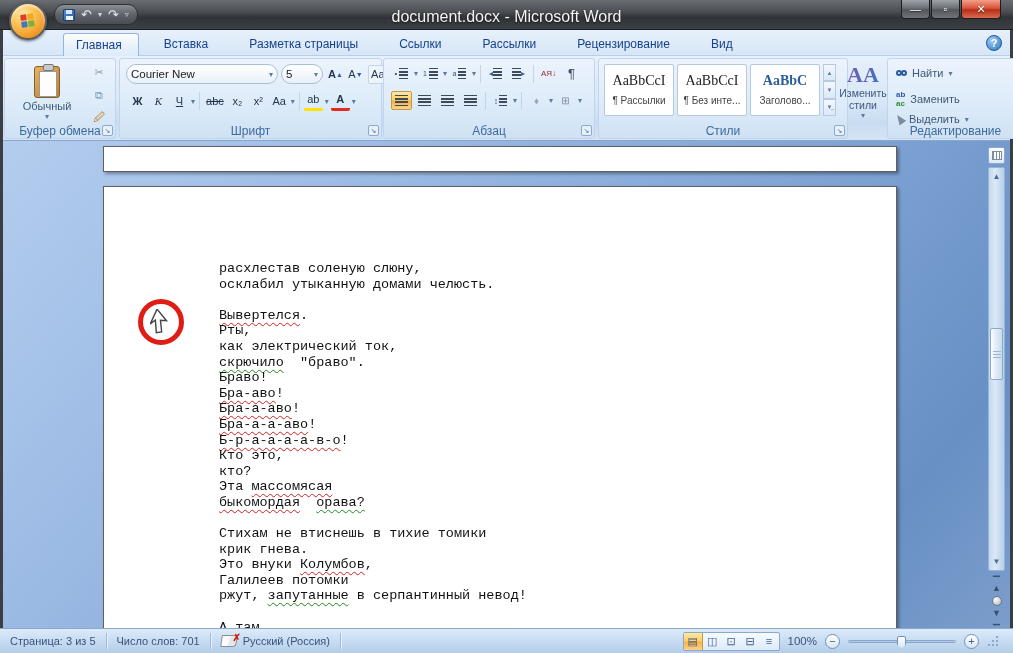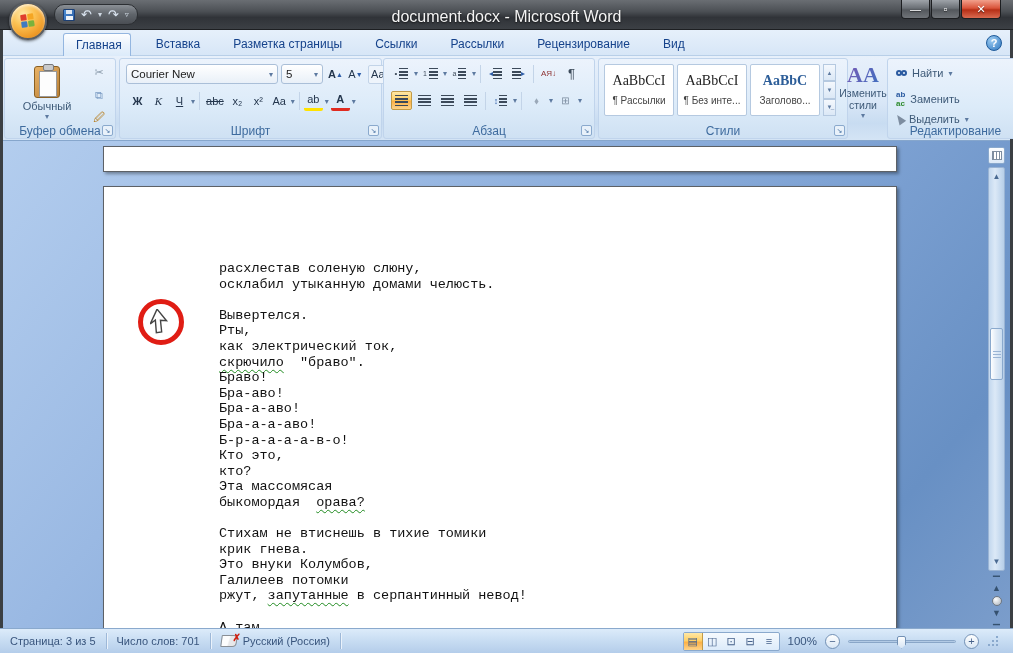--- a/index.html
+++ b/index.html
@@ -32,21 +32,21 @@
   .winbtns { position:absolute; right:12px; top:0; display:flex; }
   .wbtn { width:29px; height:19px; border:1px solid #1c1e21; border-top:none; display:flex; align-items:center;
     justify-content:center; color:#fff; font-size:11px; background:linear-gradient(to bottom,#9ea3a9 0%,#6b7076 45%,#53575c 55%,#707479 100%);
     border-radius:0 0 4px 4px; margin-left:1px; text-shadow:0 1px 1px rgba(0,0,0,.6); }
   .wbtn.close { width:40px; background:linear-gradient(to bottom,#f2a08c 0%,#d9543a 45%,#b62f16 55%,#d96a50 100%); }
 
   
   .tabrow { position:absolute; left:3px; top:30px; width:1007px; height:26px;
     background:linear-gradient(to bottom,#e6f0fb,#d7e6f7); border-bottom:1px solid #b8cfe8; }
   .tabs { position:absolute; left:60px; top:3px; display:flex; height:23px; }
-  .tab { padding:4px 8px 0 12px; margin-right:13px; color:#15428b; font-size:12px; cursor:default; }
+  .tab { padding:4px 16px 0 12px; margin-right:13px; color:#15428b; font-size:12px; cursor:default; }
   .tab.active { background:linear-gradient(to bottom,#fdfeff 0%,#eaf2fc 50%,#dcebfa 100%);
     border:1px solid #94b6e0; border-bottom:none; border-radius:3px 3px 0 0; }
   .help-btn { position:absolute; right:8px; top:5px; width:16px; height:16px; border-radius:50%;
     background:radial-gradient(circle at 35% 30%,#9ecdf2,#2f77c0); color:#fff; font-weight:bold; font-size:11px;
     display:flex; align-items:center; justify-content:center; border:1px solid #1d5a9a; }
 
   
   .ribbon { position:absolute; left:3px; top:56px; width:1007px; height:85px;
     background:linear-gradient(to bottom,#e7f0fb 0%,#d9e7f7 55%,#c8dcf1 80%,#d4e4f5 100%);
     border-bottom:1px solid #86a6cc; }
@@ -65,21 +65,21 @@
   .clipboard-ic:before { content:""; position:absolute; left:4px; top:4px; width:16px; height:24px; background:#fdfdfd;
     border:1px solid #999; }
   .clipboard-ic:after { content:""; position:absolute; left:8px; top:-3px; width:9px; height:5px; background:#c8c9cb;
     border:1px solid #77787a; border-radius:2px; }
   .paste-lbl { color:#3e5a78; margin-top:2px; font-size:11px; }
   .clip-col { position:absolute; right:6px; top:4px; display:flex; flex-direction:column; gap:5px; }
   .clip-col .btn-sm { width:20px; height:18px; }
   .btn-sm { display:flex; align-items:center; justify-content:center; border-radius:2px; color:#3c4a5a; font-size:11px; }
 
   .g-font { left:116px; width:263px; }
-  .combo { height:20px; background:linear-gradient(to bottom,#fff,#e9f0f8); border:1px solid #aabfd8; border-radius:3px;
+  .combo { height:20px; background:linear-gradient(to bottom,#fff,#e9f0f8); border:1px solid #aabfd8; border-radius:10px;
     display:flex; align-items:center; padding:0 4px; color:#222; font-size:11.5px; }
   .combo .carat { margin-left:auto; color:#5d7aa0; font-size:8px; padding-left:4px; }
   .font-row1 { position:absolute; left:6px; top:5px; display:flex; gap:3px; align-items:center; }
   .font-row2 { position:absolute; left:8px; top:32px; display:flex; gap:2px; align-items:center; height:20px; }
   .fbtn { min-width:19px; height:19px; display:flex; align-items:center; justify-content:center; border-radius:2px;
     color:#24364d; padding:0 2px; }
   .fbtn.b { font-weight:bold; } .fbtn.i { font-style:italic; font-family:"Liberation Serif",serif; }
   .fbtn.u { text-decoration:underline; } .fbtn.st { text-decoration:line-through; }
   .hl { border-bottom:3px solid #ffe200; line-height:1; } .fc { border-bottom:3px solid #e02b20; line-height:1; font-weight:bold; }
   .sep-v { width:1px; height:18px; background:#c3d4e8; margin:0 2px; }
@@ -120,21 +120,21 @@
 
   
   .docarea { position:absolute; left:3px; top:141px; width:1007px; height:487px;
     background:linear-gradient(130deg,#b3cdee 0%,#9ab9e3 30%,#7fa3d4 60%,#6890c4 85%,#7b9dcb 100%); overflow:hidden; }
   .page-prev { position:absolute; left:100px; top:5px; width:794px; height:26px; background:#fff;
     border:1px solid #5d6166; box-shadow:2px 2px 3px rgba(0,0,0,.35); }
   .page { position:absolute; left:100px; top:45px; width:794px; height:450px; background:#fff;
     border:1px solid #5d6166; box-shadow:2px 2px 3px rgba(0,0,0,.35); overflow:hidden; }
   .doc-text { position:absolute; left:115px; top:74px; font-family:"Liberation Mono","DejaVu Sans Mono",monospace;
     font-size:13.5px; line-height:15.6px; color:#111; white-space:pre; }
-  .sq-red { text-decoration-style:wavy; text-decoration-color:#d02020;
+  .sq-red { text-decoration:underline; text-decoration-style:wavy; text-decoration-color:#d02020;
     text-decoration-thickness:1px; text-underline-offset:3px; }
   .sq-green { text-decoration:underline; text-decoration-style:wavy; text-decoration-color:#1f8a1f;
     text-decoration-thickness:1px; text-underline-offset:3px; }
   .cursor-ring { position:absolute; left:34px; top:112px; width:46px; height:46px; border:5px solid #e01d14;
     border-radius:50%; background:rgba(255,255,255,.85); display:flex; align-items:center; justify-content:center; }
 
   
   .scrollcol { position:absolute; right:4px; top:2px; width:19px; height:483px; }
   .ruler-btn { position:absolute; left:1px; top:4px; width:17px; height:17px; border:1px solid #8aa9cd; border-radius:2px;
     background:linear-gradient(#fdfeff,#dce9f7); display:flex; align-items:center; justify-content:center; }

